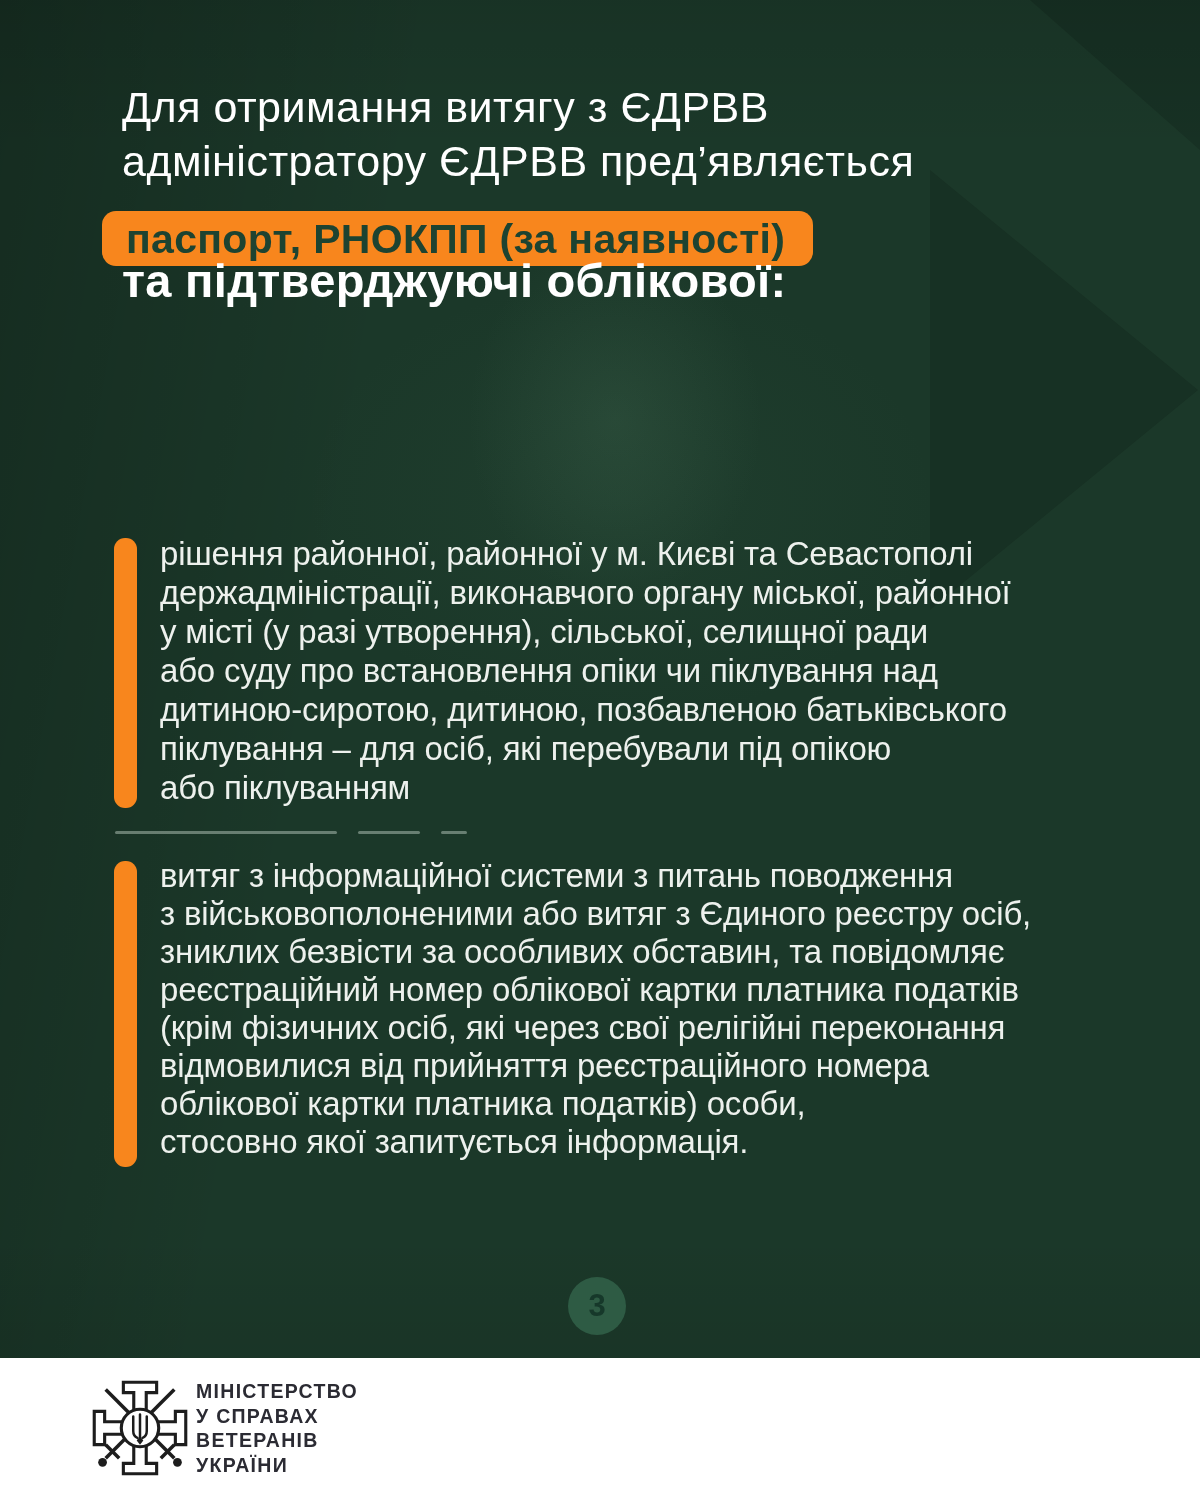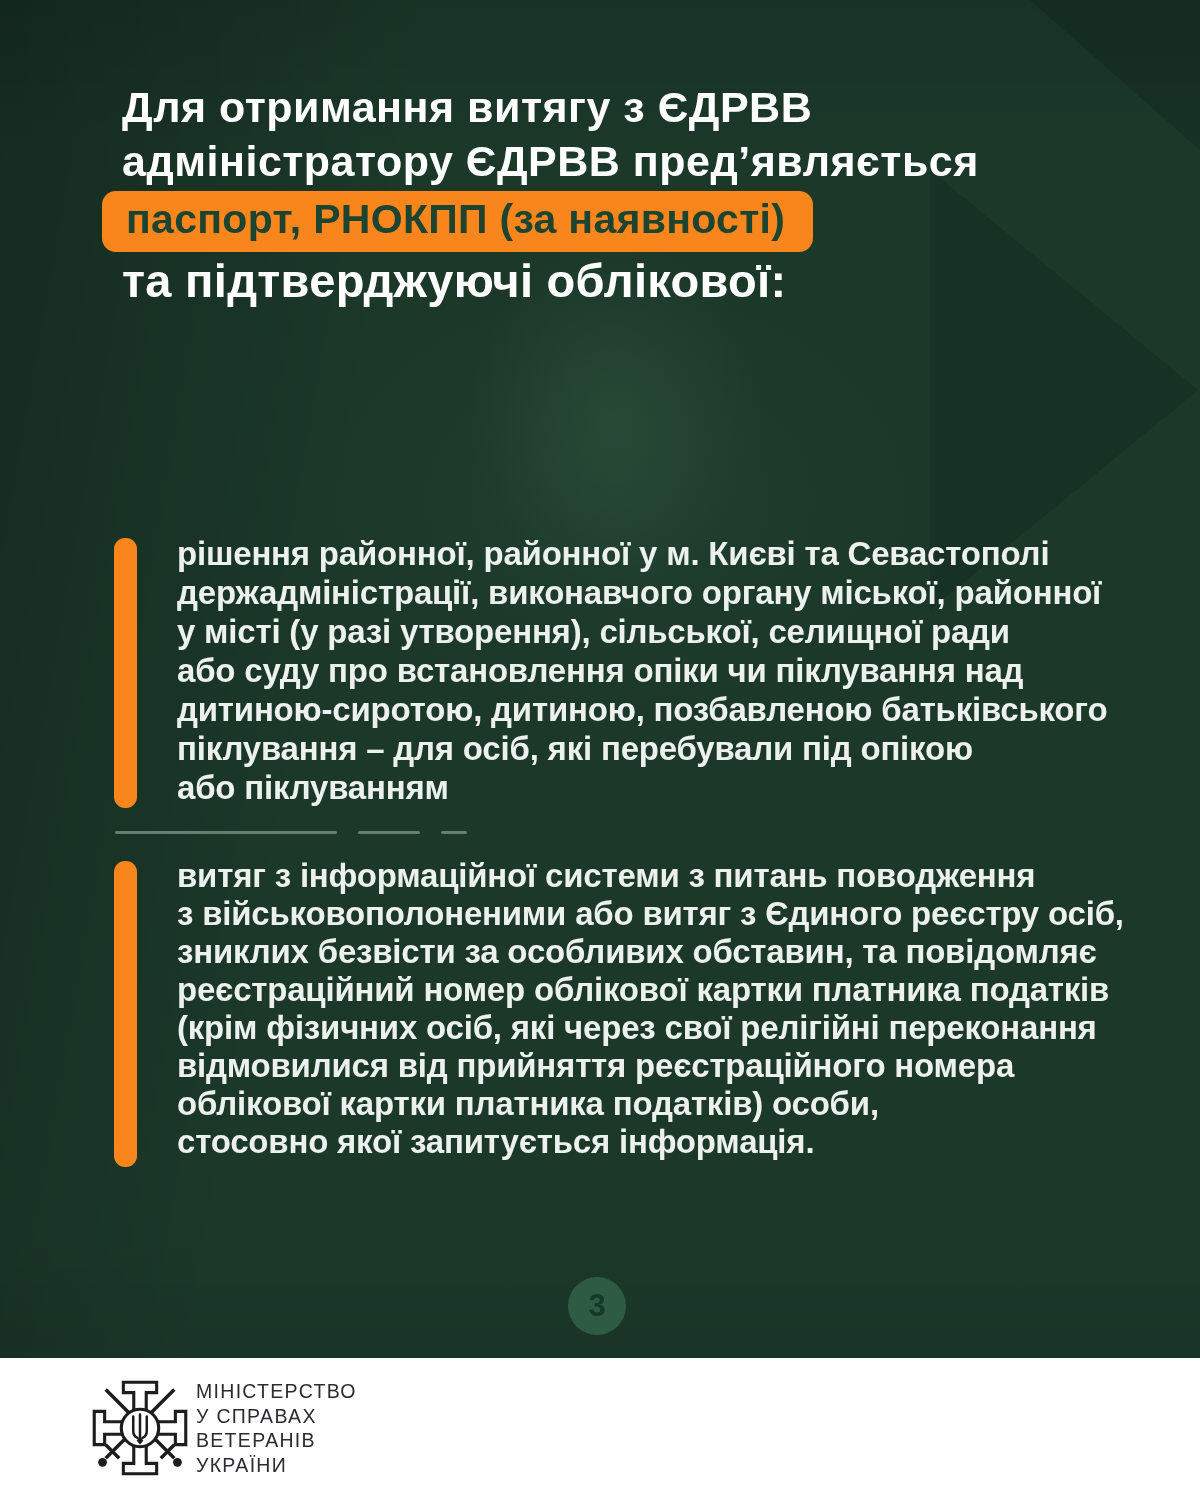--- a/index.html
+++ b/index.html
@@ -22,39 +22,40 @@
     background:rgba(0,10,4,0.14);
     clip-path:polygon(0 0, 100% 50%, 0 100%);
   }
   .corner-tr {
     position:absolute; left:1030px; top:0; width:170px; height:150px;
     background:rgba(0,10,4,0.14);
     clip-path:polygon(0 0, 100% 0, 100% 100%);
   }
 
   .title { position:absolute; left:122px; top:80px; width:1010px; }
-  .t-line { color:#ffffff; font-size:43px; line-height:54px; font-weight:700; letter-spacing:0.5px; }
+  .t-line { color:#ffffff; font-size:43px; line-height:54px; font-weight:400; letter-spacing:0.5px; }
   .t-highlight-row { margin-top:3px; height:56px; }
   .t-highlight {
     display:inline-block;
     margin-left:-20px;
     background:#f8861d;
     color:#1d4331;
     font-size:41px; font-weight:bold; line-height:1;
-    padding:8px 28px 12px 24px;
+    padding:8px 28px 6px 24px;
     border-radius:14px;
     letter-spacing:0.3px;
+    margin-top:20px;
   }
   .t-bold { color:#ffffff; font-size:47px; line-height:52px; font-weight:bold; margin-top:8px; letter-spacing:0.3px; }
 
   .bullet { position:absolute; left:114px; display:flex; align-items:flex-start; }
   .bullet-bar { flex:0 0 23px; width:23px; border-radius:11px; background:#f8861d; }
   .bullet-text {
-    margin-left:40px; margin-top:-4px;
-    color:#edf1ed; font-size:33px; line-height:39px; font-weight:700;
+    margin-left:23px; margin-top:-4px;
+    color:#edf1ed; font-size:33px; line-height:39px; font-weight:400;
     white-space:pre-line; letter-spacing:-0.2px;
   }
   #bullet-1 { top:538px; }
   #bullet-1 .bullet-bar { height:270px; }
   #bullet-2 { top:861px;justify-content:space-between; }
   #bullet-2 .bullet-bar { height:306px; }
   #bullet-2 .bullet-text { line-height:38px; }
 
   .divider { position:absolute; left:115px; top:831px; height:3px; }
   .divider span {
@@ -73,21 +74,21 @@
     display:flex; align-items:center; justify-content:center;
   }
 
   .footer {
     position:absolute; left:0; bottom:0; width:1200px; height:142px;
     background:#ffffff;
   }
   .logo { position:absolute; left:88px; top:17px; width:104px; height:106px; }
   .ministry {
     position:absolute; left:196px; top:21px;
-    color:#2b2b33; font-size:19.5px; font-weight:normal;
+    color:#2b2b33; font-size:19.5px; font-weight:bold;
     line-height:24.5px; letter-spacing:1.3px;
     white-space:pre-line;
   }
 </style>
 </head>
 <body>
 
 <div class="page">
 
   <div class="chevron"></div>

